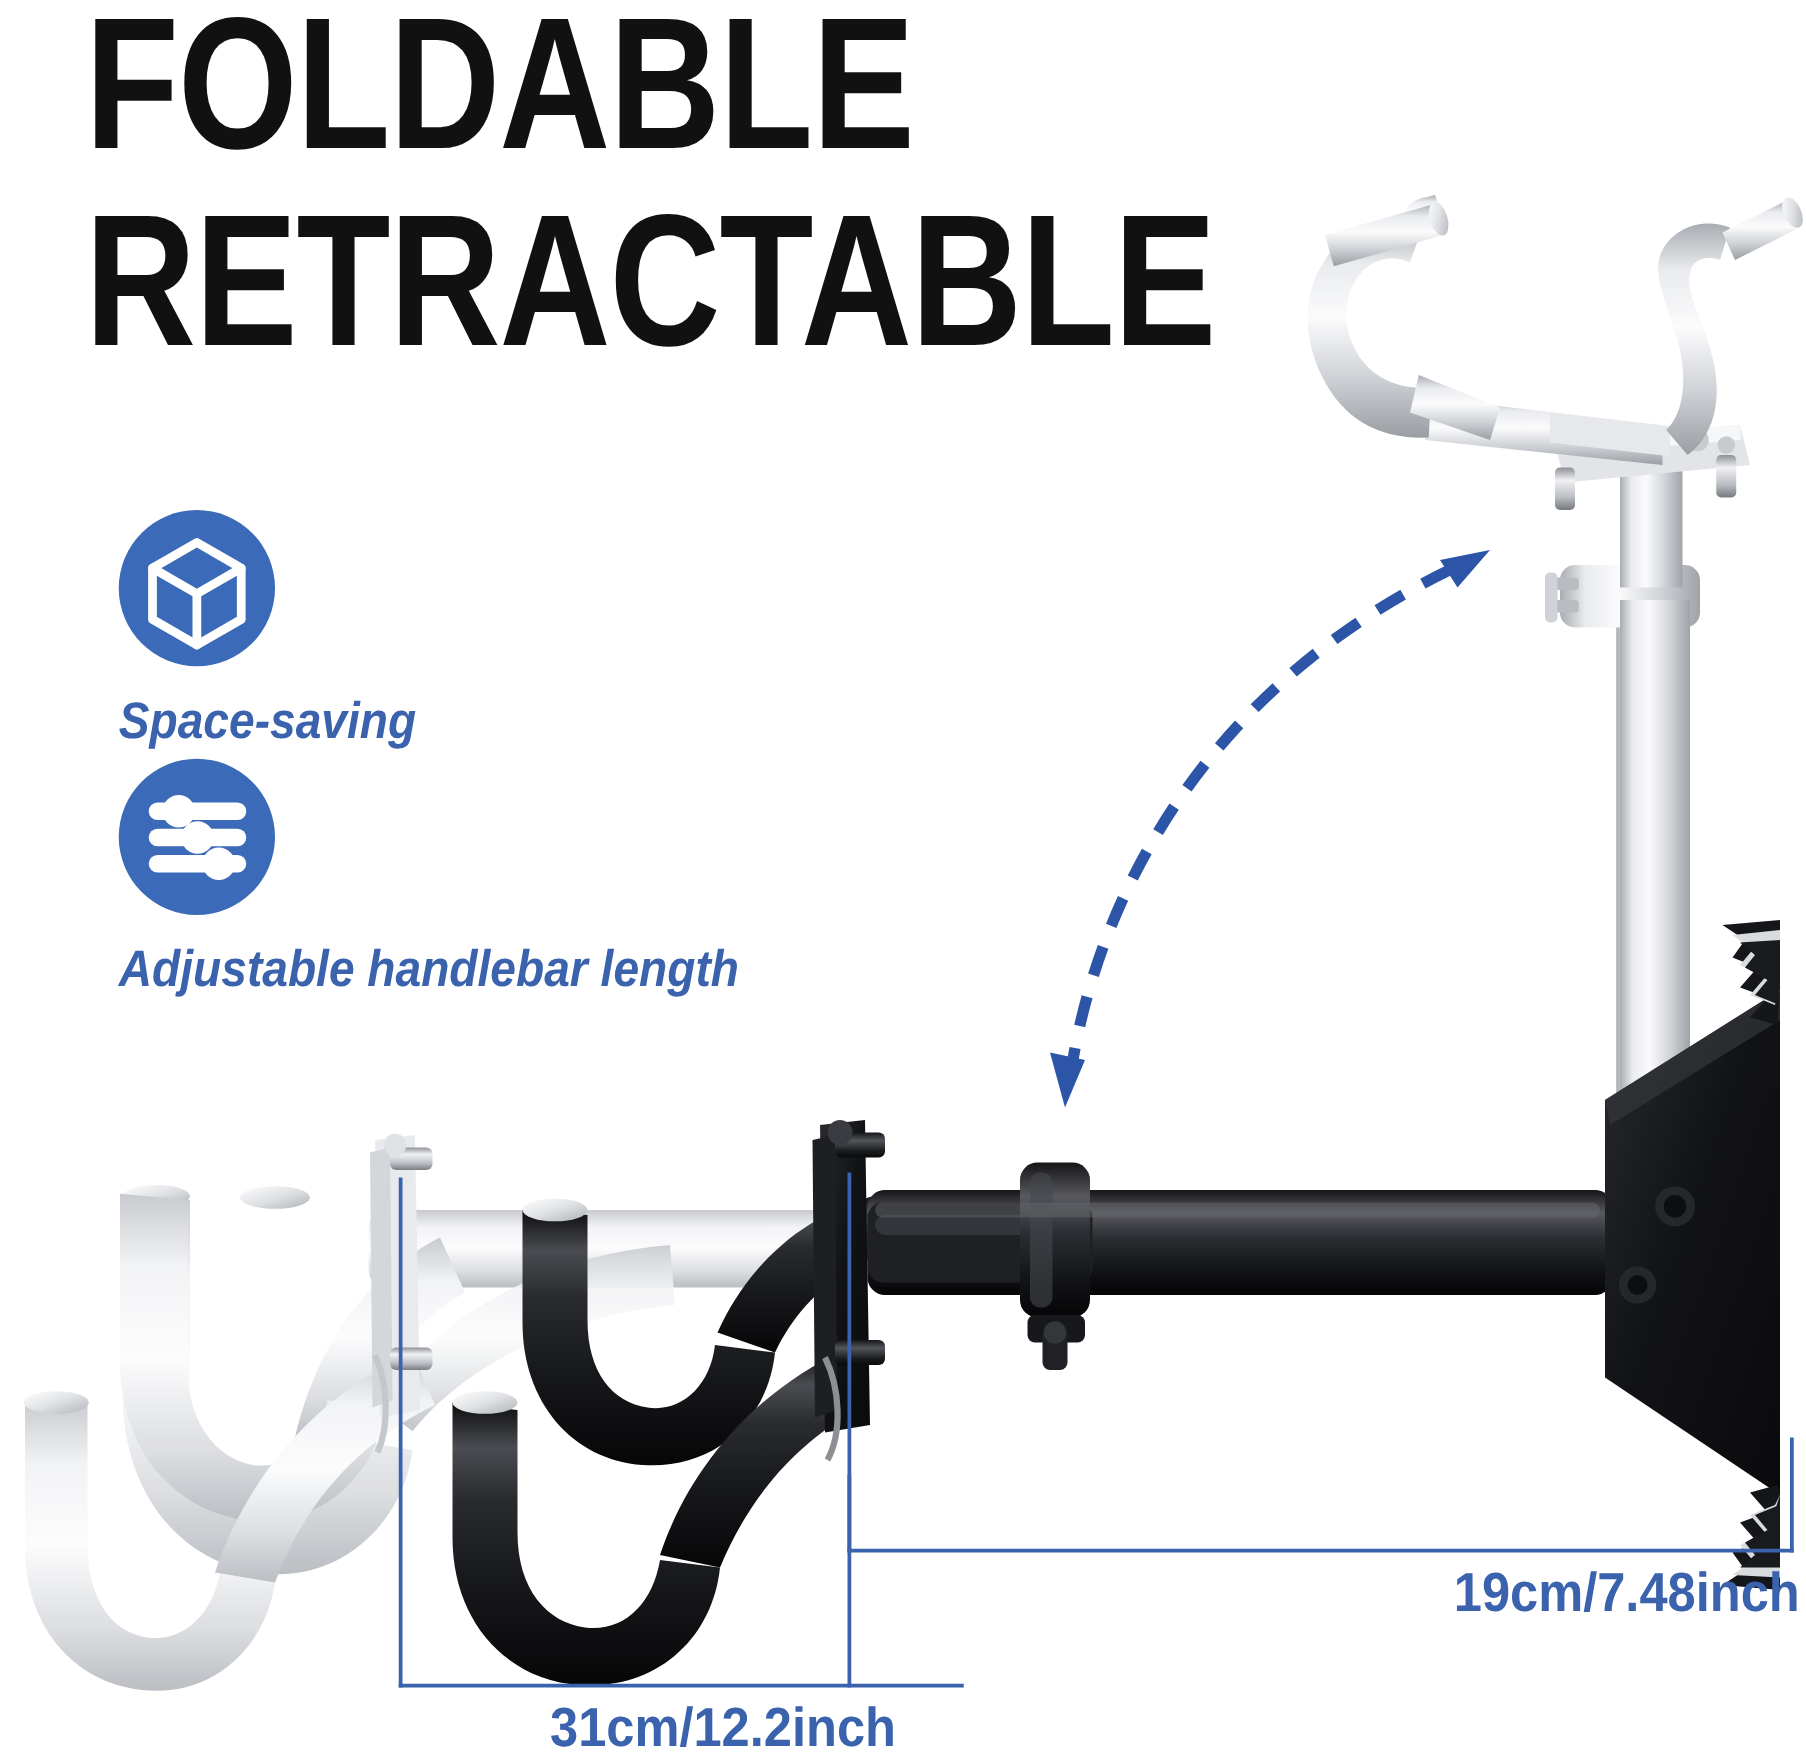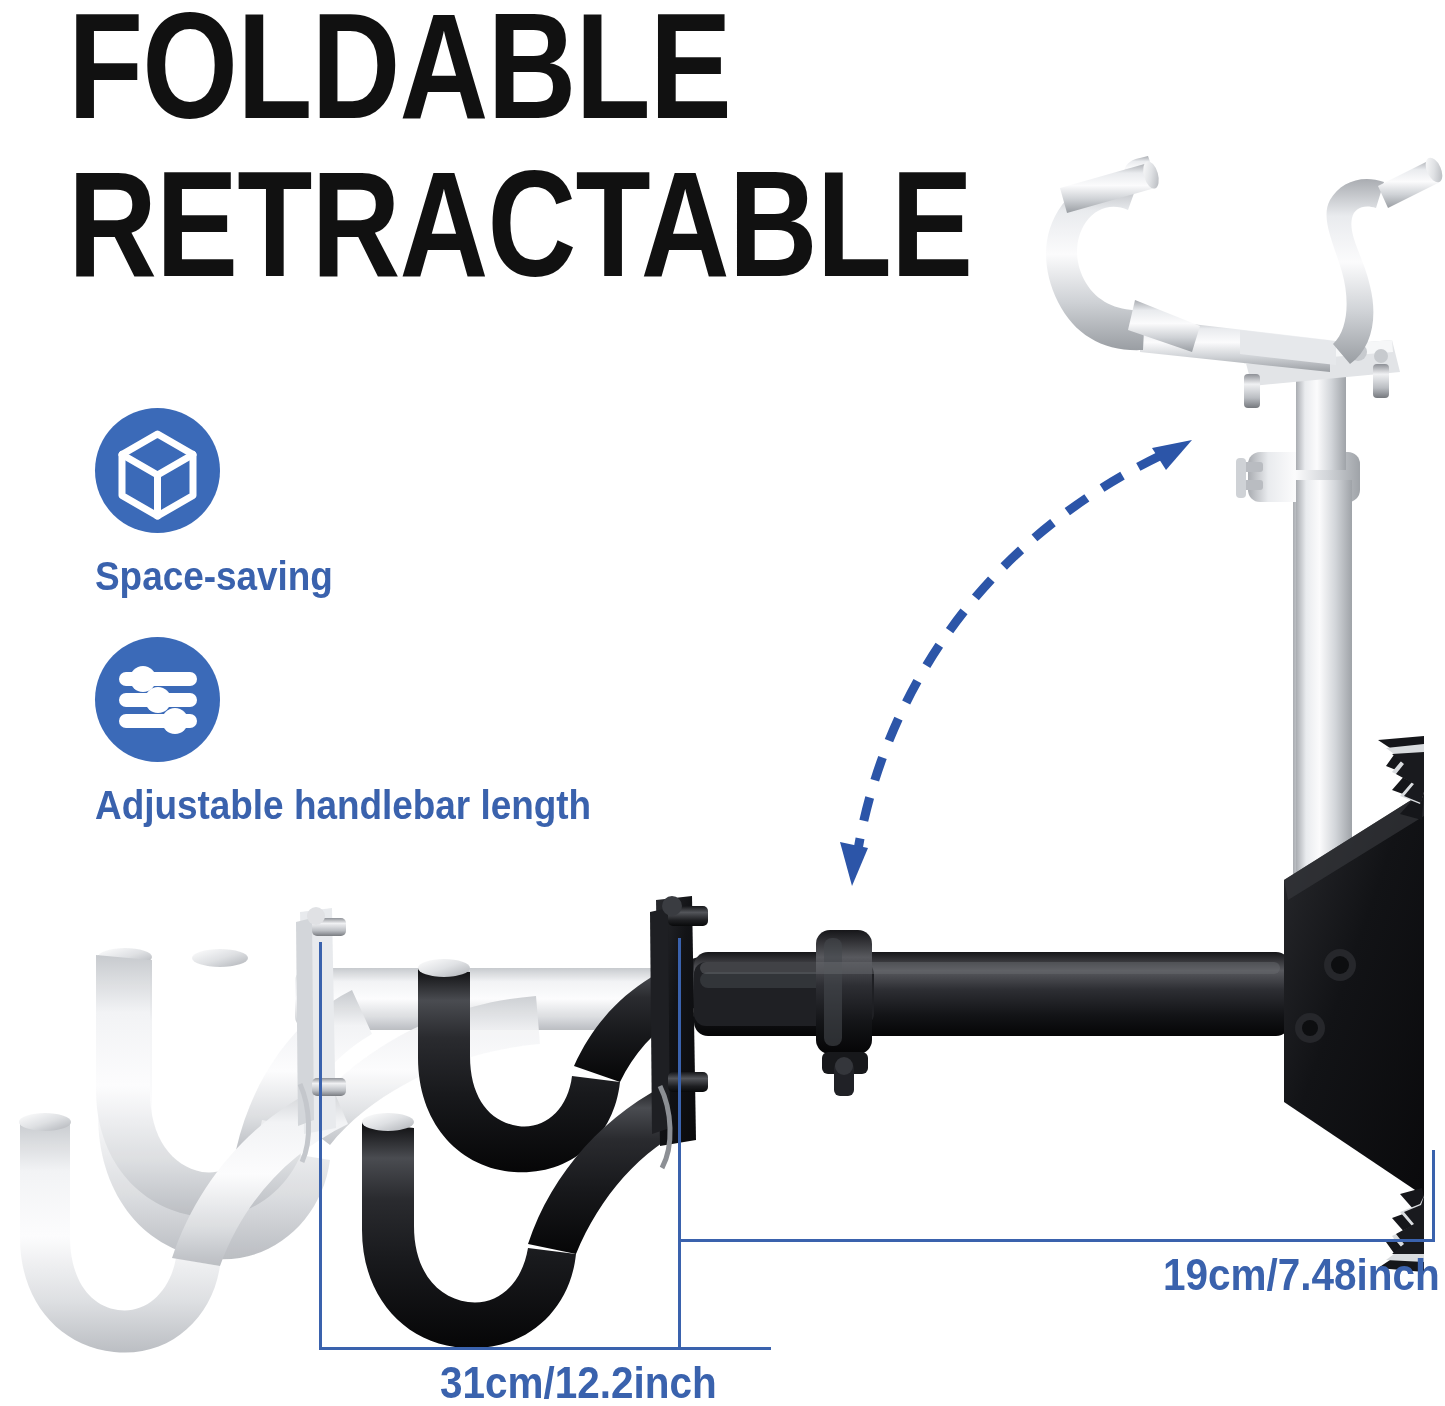--- a/index.html
+++ b/index.html
@@ -11,34 +11,34 @@
   .hl-line{
     font-family:"Liberation Sans Narrow","Liberation Sans",sans-serif;
     font-weight:700;color:#111;
     font-size:150px;line-height:148px;letter-spacing:-1px;
     transform:scaleX(.82);transform-origin:left center;
     white-space:nowrap;
   }
   #hl2{margin-top:10px;}
 
   
-  .feature{position:absolute;}
+  .feature{position:absolute;font-style:italic;}
   .f-badge{
     width:125px;height:125px;border-radius:50%;
     background:#3b6ab8;position:relative;
   }
   .f-label{
     margin-top:22px;
     font-family:"Liberation Sans Narrow","Liberation Sans",sans-serif;
     font-weight:700;color:#3a62ad;
     font-size:41px;line-height:42px;white-space:nowrap;
     transform:scaleX(.90);transform-origin:left center;
   }
   #feature-1{left:95px;top:408px;}
-  #feature-2{left:95px;top:637px;}
+  #feature-2{left:95px;top:607px;}
 
   
   #product{position:absolute;left:0;top:0;width:1445px;height:1406px;}
 
   
   .dim-line{position:absolute;background:#3a62ad;}
   .dim-text{
     position:absolute;
     font-family:"Liberation Sans Narrow","Liberation Sans",sans-serif;
     font-weight:700;color:#3a62ad;font-size:44px;white-space:nowrap;

